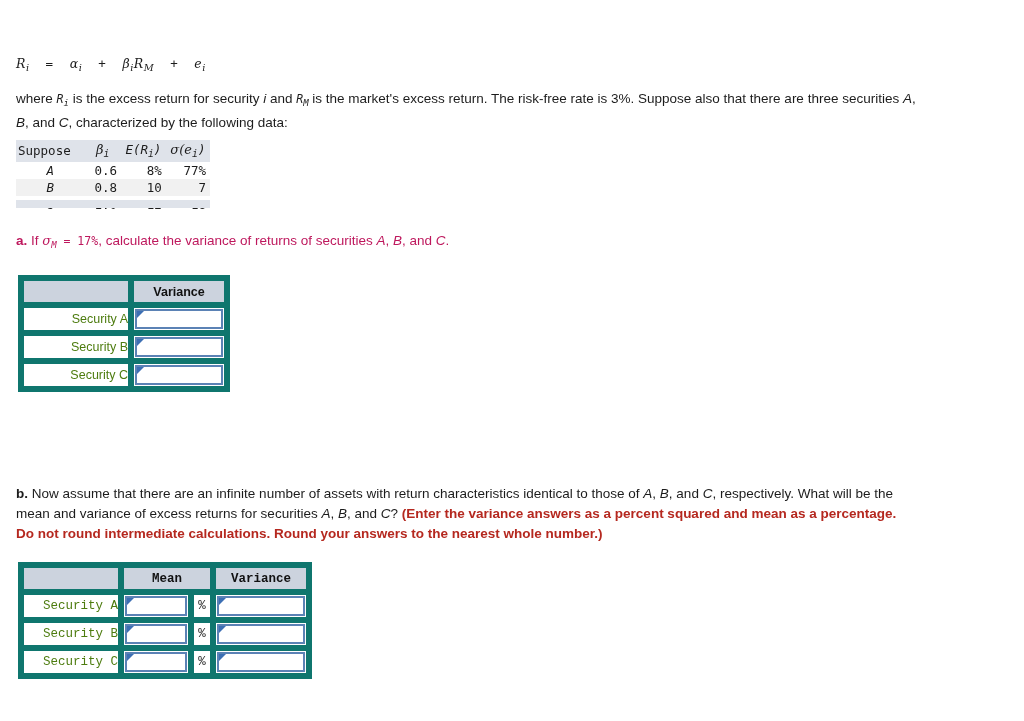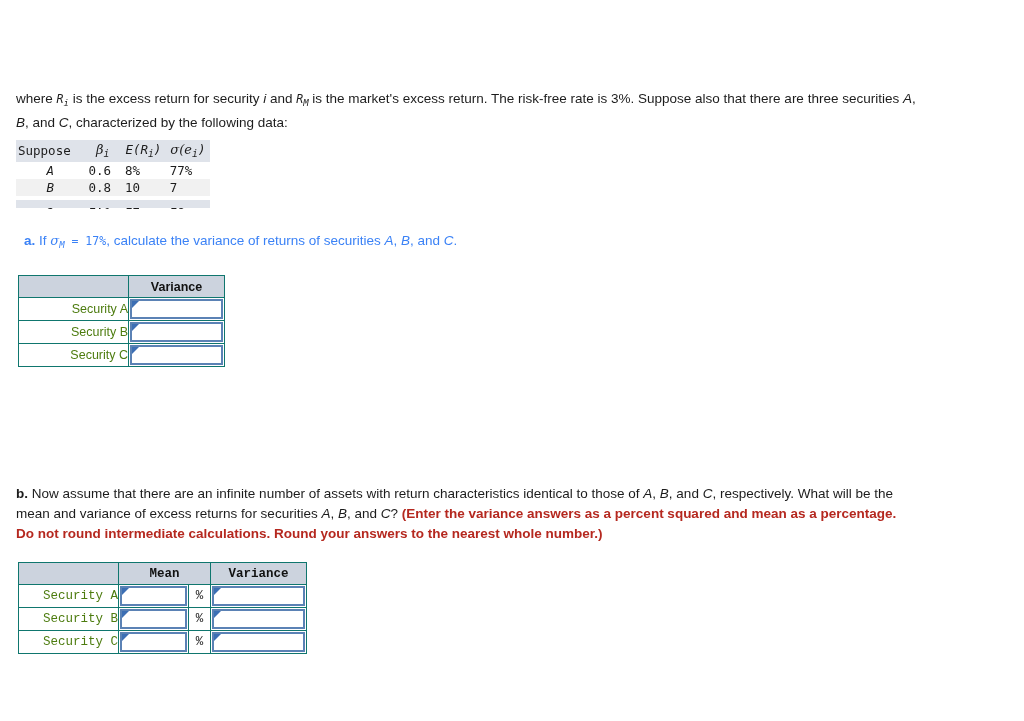--- a/index.html
+++ b/index.html
@@ -78,43 +78,43 @@
     font-weight: normal;
     white-space: nowrap;
   }
   .dt-head td {
     background: #dfe3ea;
     padding-top: 2px;
     padding-bottom: 3px;
   }
   .dt-row-alt td { background: #f1f1f1; }
   .dt-c-sec { text-align: center; width: 76px; }
-  .dt-c-num { text-align: left; width: 38px; padding-right: 8px; }
+  .dt-c-num { text-align: right; width: 38px; padding-right: 8px; }
   .dt-head .dt-c-sec { text-align: left; padding-left: 2px; }
   .dt-head .dt-c-num { text-align: center; padding-right: 4px; }
   .greek { font-family: "DejaVu Serif", serif; font-style: italic; font-size: 13px; }
 
   .dt-footbar {
     position: absolute;
     left: 16px;
     top: 200px;
     width: 194px;
     height: 8px;
     background: #dfe3ea;
   }
 
   
   .parta {
     position: absolute;
-    left: 24px;
+    left: 16px;
     top: 232px;
     font-size: 13.5px;
     line-height: 18px;
     white-space: nowrap;
-    color: #3b82f6;
+    color: #be185d;
   }
   .partb {
     position: absolute;
     left: 16px;
     top: 484px;
     width: 890px;
     font-size: 13.5px;
     line-height: 20px;
     color: #1c1c1c;
   }
@@ -122,21 +122,21 @@
   .red-bold { color: #b5281f; font-weight: bold; }
 
   
   .anstable {
     position: absolute;
     border-collapse: collapse;
     table-layout: fixed;
     font-size: 12.5px;
   }
   .anstable td {
-    border: 1px solid #0f766e;
+    border: 6px solid #0f766e;
     height: 20px;
     padding: 0;
     background: #ffffff;
     vertical-align: middle;
   }
   .anstable .hdr {
     background: #ccd3de;
     text-align: center;
     font-weight: bold;
     font-size: 12.5px;
@@ -185,20 +185,29 @@
   #answer-table-2 col.d2 { width: 70px; }
   #answer-table-2 col.d3 { width: 22px; }
   #answer-table-2 col.d4 { width: 96px; }
 </style>
 </head>
 <body>
 
 <div class="page">
 
 
+  <div class="equation">
+    <span class="it">R</span><span class="it sub">i</span>
+    <span>&nbsp;=&nbsp;</span>
+    <span class="it">α</span><span class="it sub">i</span>
+    <span>&nbsp;+&nbsp;</span>
+    <span class="it">β</span><span class="it sub">i</span><span class="it">R</span><span class="it sub">M</span>
+    <span>&nbsp;+&nbsp;</span>
+    <span class="it">e</span><span class="it sub">i</span>
+  </div>
 
   <div class="where">
     <span>where </span><span class="mono-var ital"><span>R</span><span class="sub">i</span></span><span> is the excess return for security </span><span class="ital">i</span><span> and </span><span class="mono-var ital"><span>R</span><span class="sub">M</span></span><span> is the market's excess return. The risk-free rate is 3%. Suppose also that there are three securities </span><span class="ital">A</span>,
     <span class="ital">B</span>, and
     <span class="ital">C</span><span>, characterized by the following data:</span>
   </div>
 
   <table class="datatable">
     <tbody>
         <tr class="dt-head">

